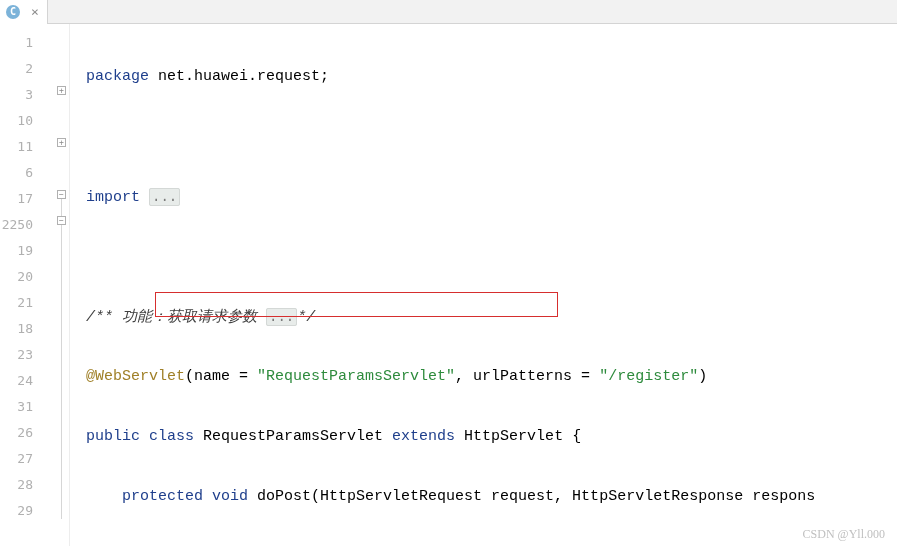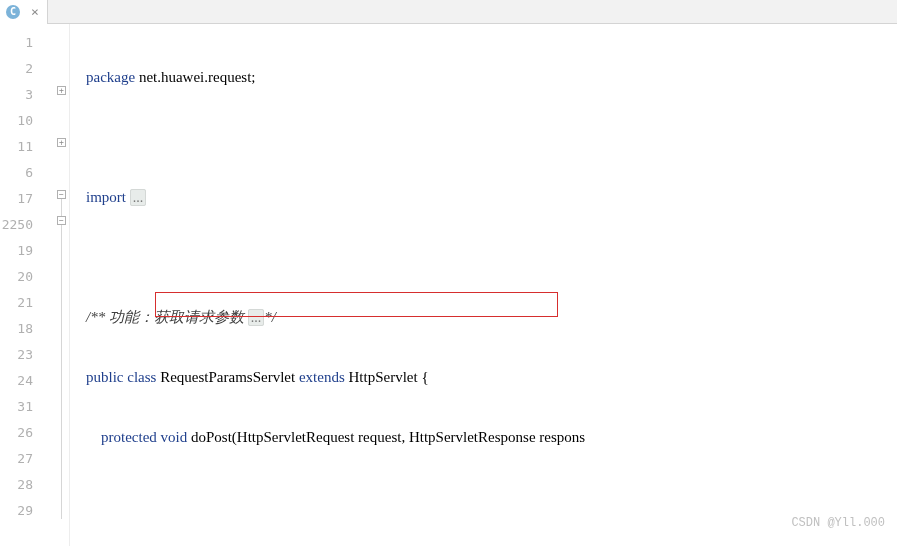--- a/index.html
+++ b/index.html
@@ -83,21 +83,21 @@
       left: 2px;
       background: #fff;
       font-size: 8px; line-height: 7px;
       text-align: center;
       color: #8a8a8a;
     }
     .code-area {
       flex: 1;
       padding-top: 6px;
       padding-left: 16px;
-      font-family: Liberation Serif, serif;
+      font-family: Liberation Mono, monospace;
       font-size: 15px;
       white-space: pre;
       overflow: hidden;
     }
     .line { height: 26px; line-height: 26px; }
     .kw { color: #1f3f8c; }
     .str { color: #2e8b3d; }
     .ann { color: #a08028; }
     .cmt { color: #404040; font-style: italic; }
     .folded-block {
@@ -109,24 +109,24 @@
       font-size: 14px;
     }
     .hl-box {
       position: absolute;
       border: 1.5px solid #d62e2e;
       pointer-events: none;
     }
     .watermark {
       position: absolute;
       right: 12px;
-      bottom: 16px;
+      bottom: 4px;
       color: #c0c0c0;
       font-size: 12px;
-      font-family: Liberation Mono, monospace;
+      font-family: Liberation Serif, serif;
     }
   </style>
 </head>
 <body>
 
 <div class="tab-bar">
   <div class="tab">
     <span class="file-icon">C</span>
     <span class="tab-close">×</span>
   </div>
@@ -161,20 +161,21 @@
       <div class="fold-box" style="top:192px;">−</div>
     </div>
   </div>
 
   <div class="code-area">
     <div class="line"><span class="kw">package</span><span> net.huawei.request;</span></div>
     <div class="line"></div>
     <div class="line"><span class="kw">import</span> <span class="folded-block">...</span></div>
     <div class="line"></div>
     <div class="line"><span class="cmt"><span>/** </span><span>功能：获取请求参数 </span></span><span class="folded-block">...</span><span class="cmt">*/</span></div>
+    <div class="line"><span class="ann">@WebServlet</span><span>(name = </span><span class="str">"RequestParamsServlet"</span><span>, urlPatterns = </span><span class="str">"/register"</span><span>)</span></div>
     <div class="line"><span class="kw">public</span> <span class="kw">class</span><span> RequestParamsServlet </span><span class="kw">extends</span><span> HttpServlet {</span></div>
     <div class="line">    <span class="kw">protected</span> <span class="kw">void</span><span> doPost</span><span>(HttpServletRequest request, HttpServletResponse respons</span></div>
     
     
     
     
     
     
     
     

